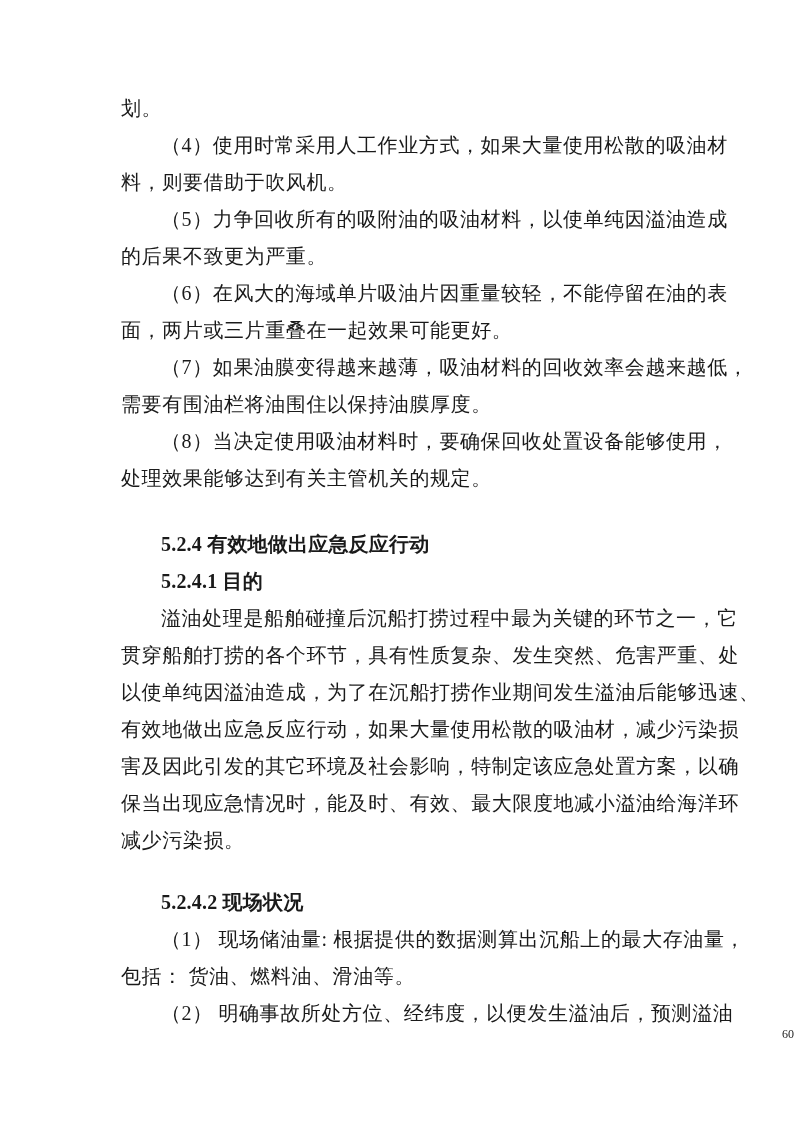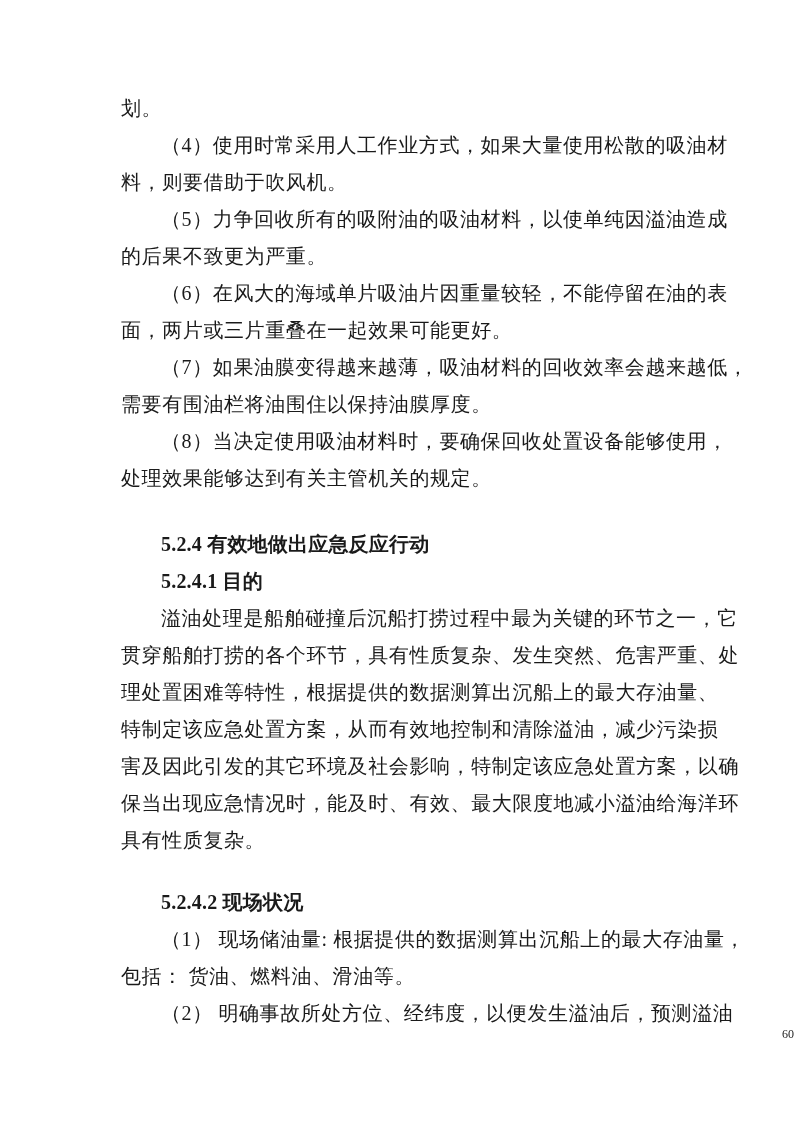--- a/index.html
+++ b/index.html
@@ -75,25 +75,25 @@
   <div class="line indent" style="top:355px">（7）如果油膜变得越来越薄，吸油材料的回收效率会越来越低，</div>
   <div class="line last" style="top:392px">需要有围油栏将油围住以保持油膜厚度。</div>
   <div class="line indent" style="top:429px">（8）当决定使用吸油材料时，要确保回收处置设备能够使用，</div>
   <div class="line last" style="top:466px">处理效果能够达到有关主管机关的规定。</div>
 
   <div class="heading" style="top:532px">5.2.4 有效地做出应急反应行动</div>
 
   <div class="heading" style="top:569px">5.2.4.1 目的</div>
   <div class="line" style="top:643px">贯穿船舶打捞的各个环节，具有性质复杂、发生突然、危害严重、处</div>
   <div class="line indent" style="top:606px">溢油处理是船舶碰撞后沉船打捞过程中最为关键的环节之一，它</div>
-  <div class="line" style="top:680px">理处置困难等特性，根据提供的数据测算出沉船上的最大存油量、</div>
-  <div class="line" style="top:717px">特制定该应急处置方案，从而有效地控制和清除溢油，减少污染损</div>
+  <div class="line" style="top:680px">以使单纯因溢油造成，为了在沉船打捞作业期间发生溢油后能够迅速、</div>
+  <div class="line" style="top:717px">有效地做出应急反应行动，如果大量使用松散的吸油材，减少污染损</div>
   <div class="line" style="top:754px">害及因此引发的其它环境及社会影响，特制定该应急处置方案，以确</div>
   <div class="line" style="top:791px">保当出现应急情况时，能及时、有效、最大限度地减小溢油给海洋环</div>
-  <div class="line last" style="top:828px">具有性质复杂。</div>
+  <div class="line last" style="top:828px">减少污染损。</div>
 
   <div class="heading" style="top:890px">5.2.4.2  现场状况</div>
   <div class="line indent" style="top:927px">（1） 现场储油量: 根据提供的数据测算出沉船上的最大存油量，</div>
   <div class="line last" style="top:964px">包括：  货油、燃料油、滑油等。</div>
   <div class="line indent" style="top:1001px">（2） 明确事故所处方位、经纬度，以便发生溢油后，预测溢油</div>
 
   <div class="page-number">60</div>
 </div>
 
 </body></html>

